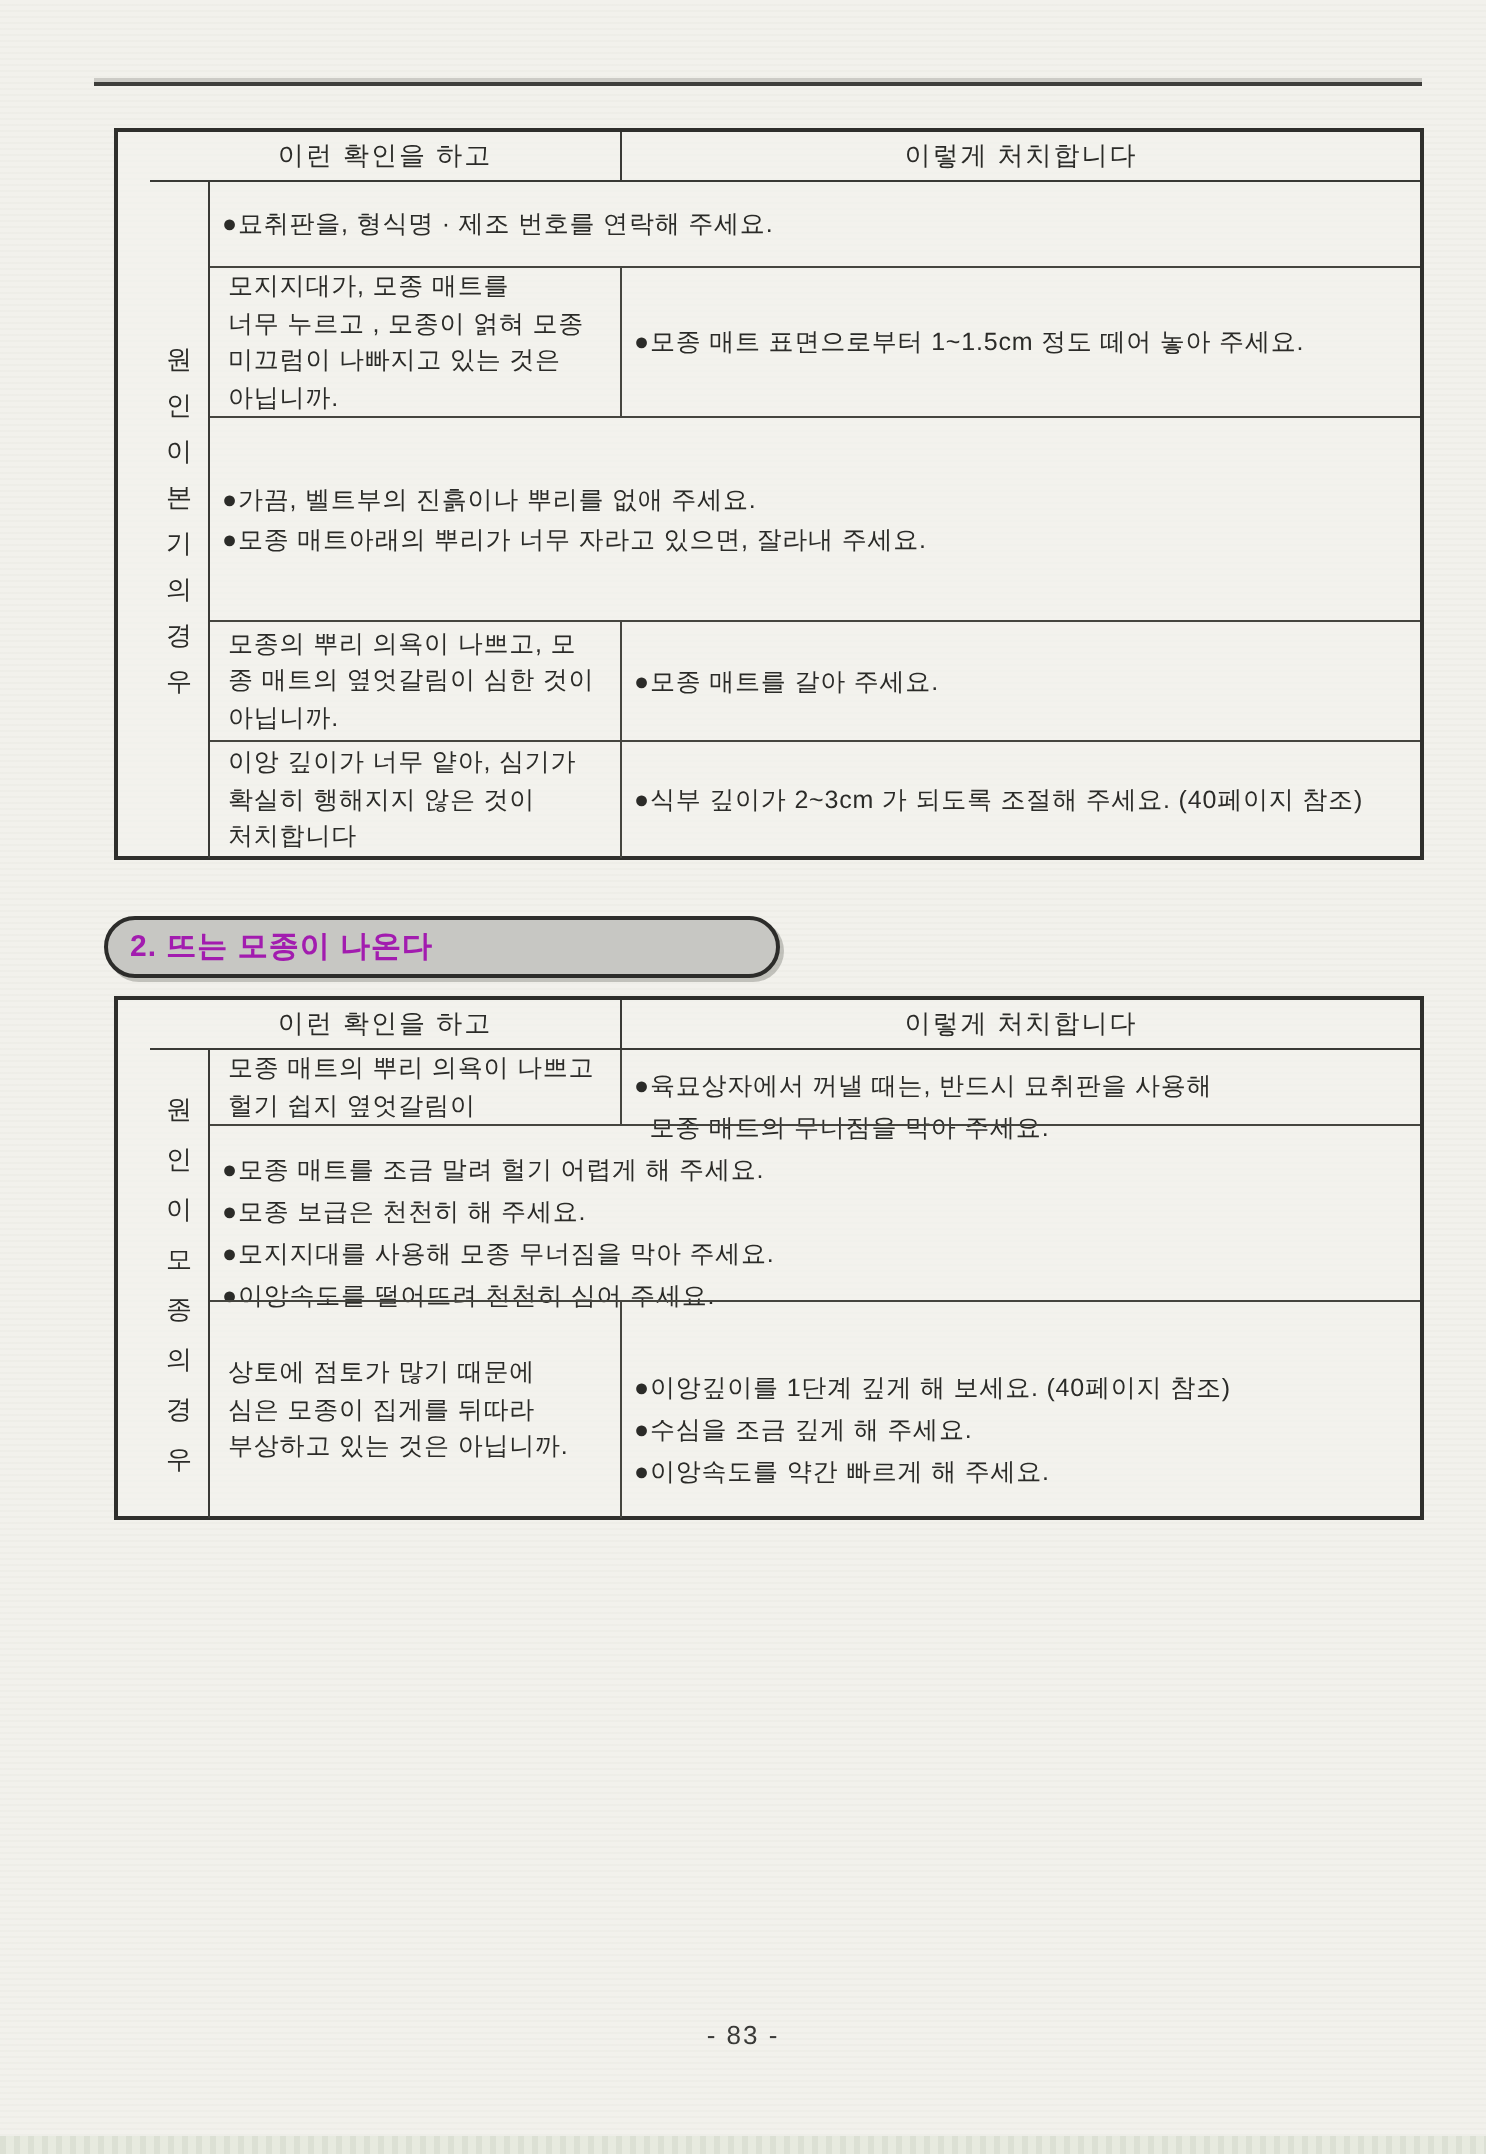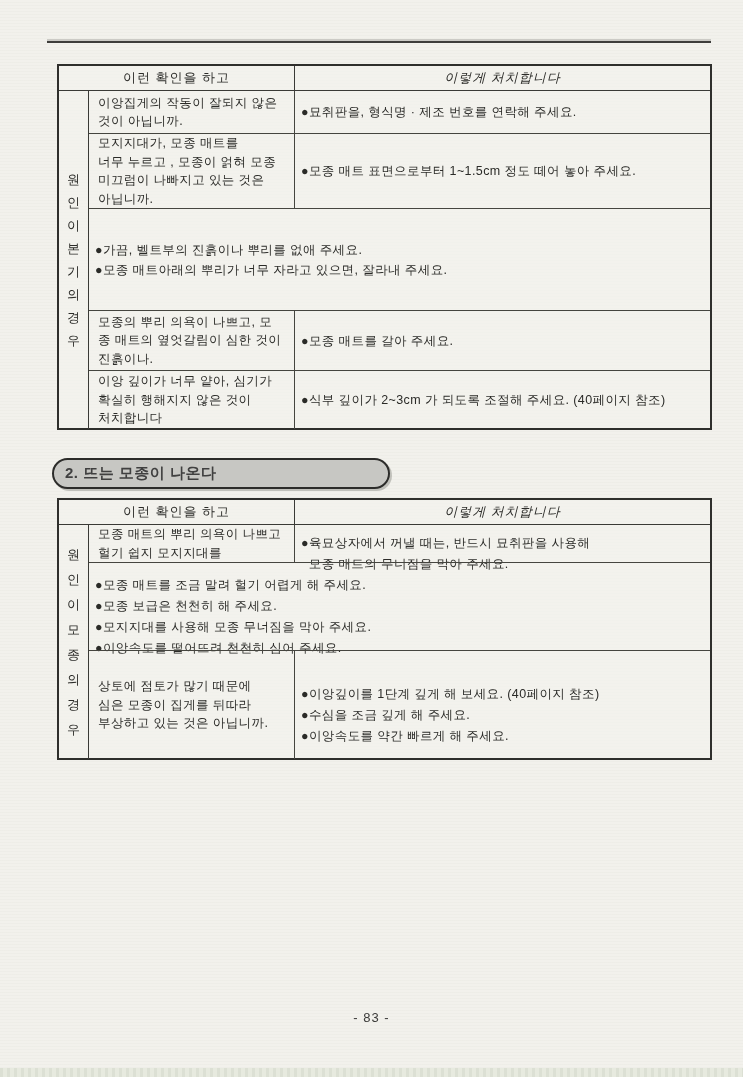--- a/index.html
+++ b/index.html
@@ -18,31 +18,32 @@
     position:absolute;left:47px;top:41px;width:664px;height:2px;
     background:#3d3d3a;
     box-shadow:0 -2px 0 rgba(90,90,85,0.25);
   }
   
   .ts-table{
     position:absolute;left:57px;width:655px;
     border:2px solid #2f2f2c;
     box-sizing:border-box;
     background:rgba(244,243,238,0.6);
+    padding-left:16px;
   }
   .t1{top:64px;height:366px;}
   .t2{top:498px;height:262px;}
   .thead{display:flex;height:24px;border-bottom:1px solid #3a3a36;}
   .th{
     display:flex;align-items:center;justify-content:center;
     font-size:13px;letter-spacing:1px;color:#2b2b28;
     box-sizing:border-box;
   }
   .th-check{width:236px;border-right:1px solid #3a3a36;}
-  .th-remedy{flex:1;font-style:italic;}
+  .th-remedy{flex:1;}
   .tbody{display:flex;height:calc(100% - 24px);}
   .side-label{
     width:30px;border-right:1px solid #3a3a36;box-sizing:border-box;
     display:flex;align-items:center;justify-content:center;
     text-align:center;font-size:13px;white-space:pre-line;
     color:#2b2b28;
   }
   .t1 .side-label{line-height:23px;}
   .t2 .side-label{line-height:25px;}
   .rows{flex:1;display:flex;flex-direction:column;}
@@ -61,21 +62,21 @@
   
   .pill{
     position:absolute;left:52px;top:458px;width:338px;height:31px;
     background:#c7c7c3;
     border:2px solid #2c2c2a;border-radius:17px;
     box-sizing:border-box;
     display:flex;align-items:center;
     padding-left:11px;
     box-shadow:2px 2px 0 rgba(70,70,62,0.28);
   }
-  .pill span{font-size:15px;font-weight:bold;color:#404040;letter-spacing:0.5px;}
+  .pill span{font-size:15px;font-weight:bold;color:#a21caf;letter-spacing:0.5px;}
   
   .page-number{
     position:absolute;left:0;top:1010px;width:100%;
     text-align:center;font-size:13px;letter-spacing:1px;color:#3a3a38;
   }
   .bottom-band{
     position:absolute;left:0;bottom:0;width:100%;height:9px;
     background:repeating-linear-gradient(90deg,#dce0d4 0 3px,#e7eadf 3px 7px);
   }
 </style>
@@ -95,39 +96,37 @@
       <div class="side-label">원
 인
 이
 본
 기
 의
 경
 우</div>
       <div class="rows">
         <div class="row" style="height:42px">
-          <div class="cell q">이앙집게의 작동이 잘되지 않은
-것이 아닙니까.</div>
           <div class="cell r">●묘취판을, 형식명 · 제조 번호를 연락해 주세요.</div>
         </div>
         <div class="row" style="height:75px">
           <div class="cell q">모지지대가, 모종 매트를
 너무 누르고 , 모종이 얽혀 모종
 미끄럼이 나빠지고 있는 것은
 아닙니까.</div>
           <div class="cell r">●모종 매트 표면으로부터 1~1.5cm 정도 떼어 놓아 주세요.</div>
         </div>
         <div class="row" style="height:102px">
           <div class="cell r">●가끔, 벨트부의 진흙이나 뿌리를 없애 주세요.
 ●모종 매트아래의 뿌리가 너무 자라고 있으면, 잘라내 주세요.</div>
         </div>
         <div class="row" style="height:60px">
           <div class="cell q">모종의 뿌리 의욕이 나쁘고, 모
 종 매트의 옆엇갈림이 심한 것이
-진흙이나.</div>
+아닙니까.</div>
           <div class="cell r">●모종 매트를 갈아 주세요.</div>
         </div>
         <div class="row" style="height:59px">
           <div class="cell q">이앙 깊이가 너무 얕아, 심기가
 확실히 행해지지 않은 것이
 처치합니다</div>
           <div class="cell r">●식부 깊이가 2~3cm 가 되도록 조절해 주세요. (40페이지 참조)</div>
         </div>
       </div>
     </div>
@@ -147,21 +146,21 @@
 인
 이
 모
 종
 의
 경
 우</div>
       <div class="rows">
         <div class="row" style="height:37px">
           <div class="cell q">모종 매트의 뿌리 의욕이 나쁘고
-헐기 쉽지 모지지대를</div>
+헐기 쉽지 옆엇갈림이</div>
           <div class="cell r">●육묘상자에서 꺼낼 때는, 반드시 묘취판을 사용해
 &nbsp;&nbsp;모종 매트의 무너짐을 막아 주세요.</div>
         </div>
         <div class="row" style="height:88px">
           <div class="cell r">●모종 매트를 조금 말려 헐기 어렵게 해 주세요.
 ●모종 보급은 천천히 해 주세요.
 ●모지지대를 사용해 모종 무너짐을 막아 주세요.
 ●이앙속도를 떨어뜨려 천천히 심어 주세요.</div>
         </div>
         <div class="row" style="height:109px">

